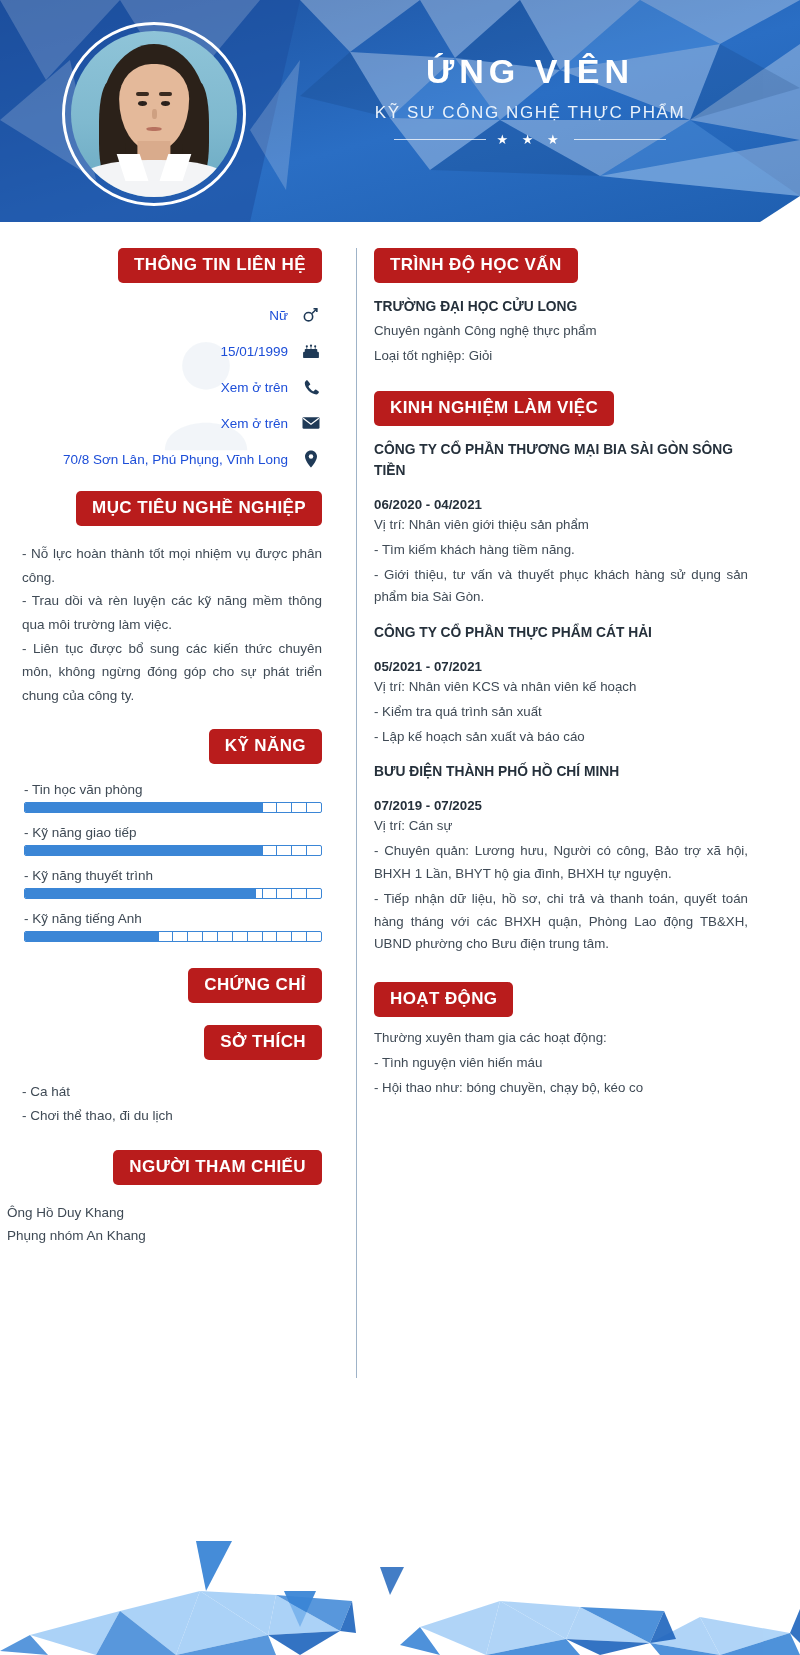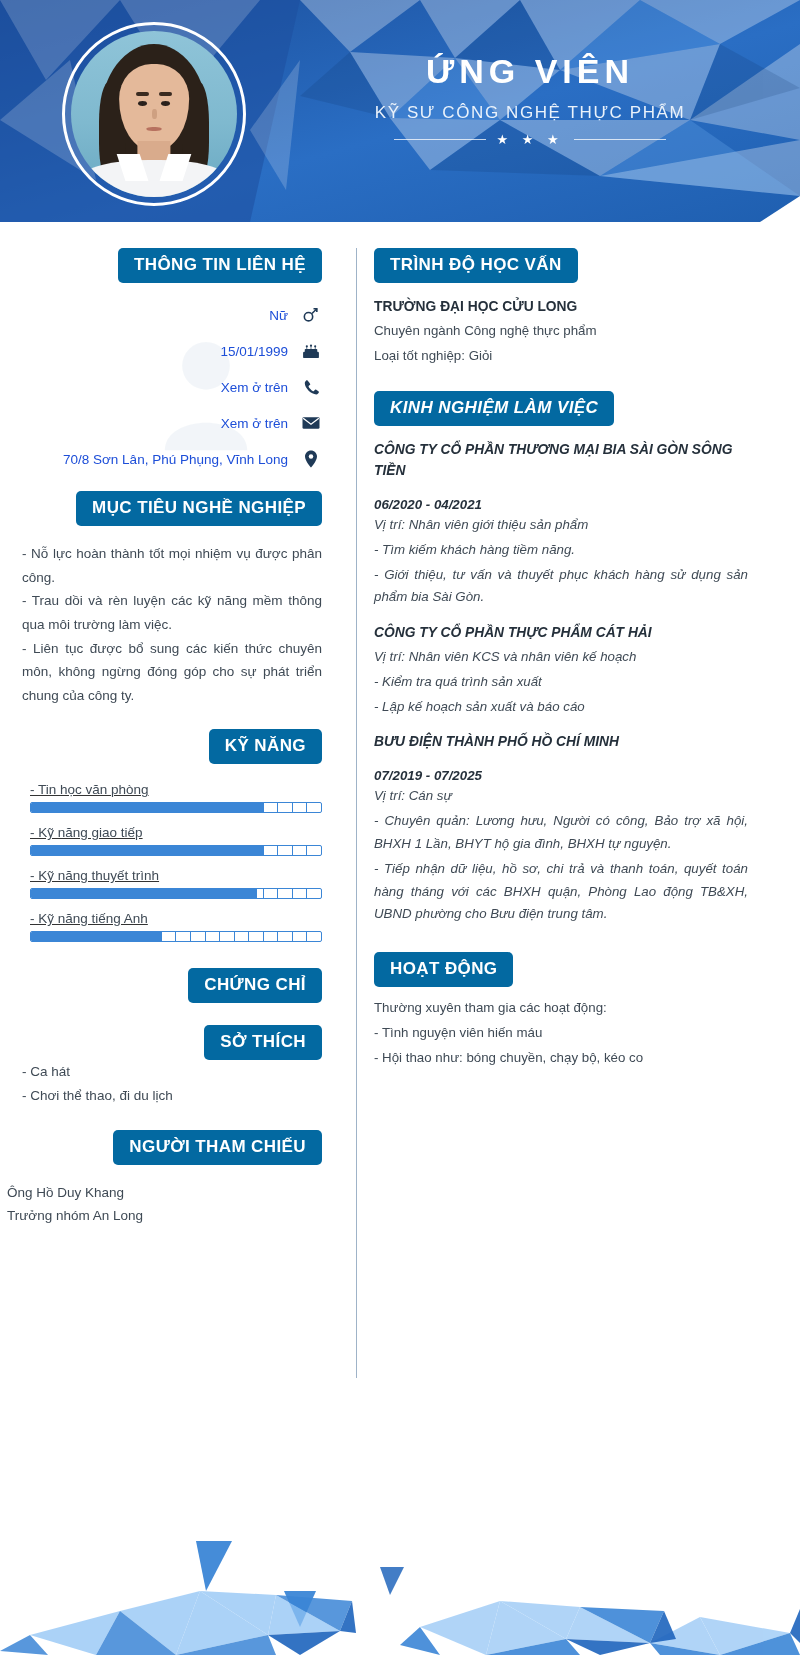--- a/index.html
+++ b/index.html
@@ -173,21 +173,21 @@
   }
   .col-right {
     position: absolute;
     left: 374px; top: 248px;
     width: 400px;
   }
 
   
   .pill {
     display: inline-block;
-    background: #0369a1;
+    background: #b91c1c;
     color: #ffffff;
     font-weight: bold;
     font-size: 17px;
     padding: 7px 16px 8px 16px;
     border-radius: 5px;
     letter-spacing: .4px;
     white-space: nowrap;
     text-align: center;
   }
   .pill-row-right { text-align: right; padding-right: 22px; }
@@ -230,21 +230,21 @@
   .body-text {
     font-size: 13.5px;
     line-height: 1.75;
     color: #3f4a55;
     text-align: justify;
     padding: 0 22px;
   }
   .body-text p { margin: 0; }
 
   
-  .skills { padding: 6px 22px 0 30px; text-decoration: underline; }
+  .skills { padding: 6px 22px 0 24px; }
   .skill-label {
     font-size: 13.5px;
     color: #3f4a55;
     margin: 12px 0 5px 0;
   }
   .bar {
     position: relative;
     height: 11px;
     width: 100%;
     background: #ffffff;
@@ -589,67 +589,68 @@
     <div class="sec" style="margin-top:26px;">
       <div class="pill-row-right">
         <span class="pill">CHỨNG CHỈ</span>
       </div>
     </div>
 
     <div class="sec" style="margin-top:22px;">
       <div class="pill-row-right">
         <span class="pill">SỞ THÍCH</span>
       </div>
-      <div class="body-text" style="margin-top:0;text-align:left;">
+      <div class="body-text" style="margin-top:20px;text-align:left;">
         <p>- Ca hát</p>
         <p>- Chơi thể thao, đi du lịch</p>
       </div>
     </div>
 
     <div class="sec" style="margin-top:22px;">
       <div class="pill-row-right">
         <span class="pill">NGƯỜI THAM CHIẾU</span>
       </div>
       <div class="body-text" style="margin-top:16px;text-align:left;padding-left:7px;">
         <p>Ông Hồ Duy Khang</p>
-        <p>Trưởng nhóm An Long</p>
+        <p>Phụng nhóm An Khang</p>
       </div>
     </div>
 
   </div>
 
   <div class="col-right">
 
     <div class="sec">
       <div class="pill-row-left">
         <span class="pill">TRÌNH ĐỘ HỌC VẤN</span>
       </div>
       <div class="r-block">
         <div class="r-head">TRƯỜNG ĐẠI HỌC CỬU LONG</div>
         <div class="r-line">Chuyên ngành Công nghệ thực phẩm</div>
         <div class="r-line">Loại tốt nghiệp: Giỏi</div>
       </div>
     </div>
 
-    <div class="sec" style="margin-top:24px;font-style:italic;">
+    <div class="sec" style="margin-top:24px;">
       <div class="pill-row-left">
         <span class="pill">KINH NGHIỆM LÀM VIỆC</span>
       </div>
       <div class="r-block">
 
         <div>
           <div class="r-head">CÔNG TY CỔ PHẦN THƯƠNG MẠI BIA SÀI GÒN SÔNG TIỀN</div>
           <div class="r-date">06/2020 - 04/2021</div>
           <div class="r-line">Vị trí: Nhân viên giới thiệu sản phẩm</div>
           <div class="r-line">- Tìm kiếm khách hàng tiềm năng.</div>
           <div class="r-line">- Giới thiệu, tư vấn và thuyết phục khách hàng sử dụng sản phẩm bia Sài Gòn.</div>
         </div>
 
         <div>
           <div class="r-head">CÔNG TY CỔ PHẦN THỰC PHẨM CÁT HẢI</div>
+          <div class="r-date">05/2021 - 07/2021</div>
           <div class="r-line">Vị trí: Nhân viên KCS và nhân viên kế hoạch</div>
           <div class="r-line">- Kiểm tra quá trình sản xuất</div>
           <div class="r-line">- Lập kế hoạch sản xuất và báo cáo</div>
         </div>
 
         <div>
           <div class="r-head">BƯU ĐIỆN THÀNH PHỐ HỒ CHÍ MINH</div>
           <div class="r-date">07/2019 - 07/2025</div>
           <div class="r-line">Vị trí: Cán sự</div>
           <div class="r-line">- Chuyên quản: Lương hưu, Người có công, Bảo trợ xã hội, BHXH 1 Lần, BHYT hộ gia đình, BHXH tự nguyện.</div>

